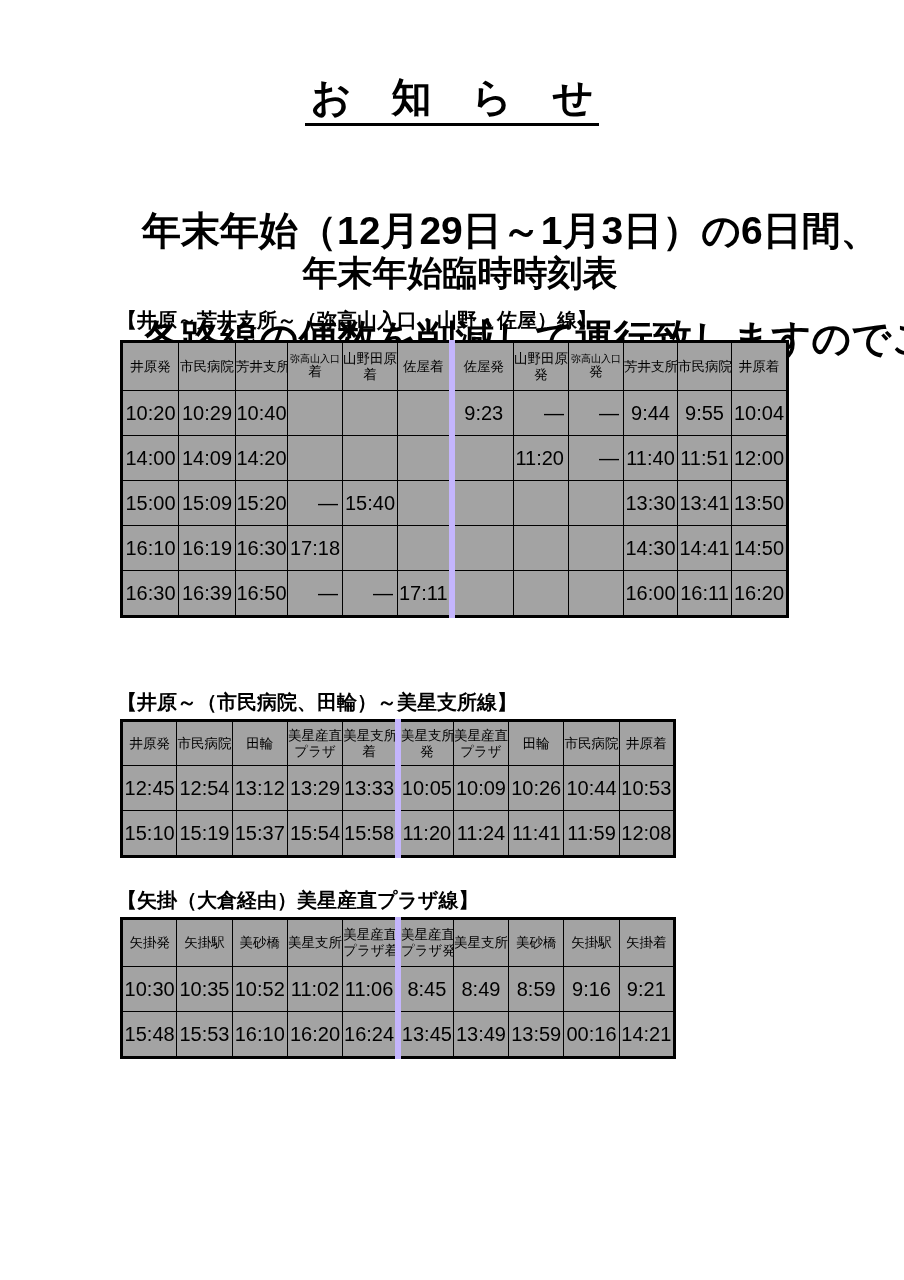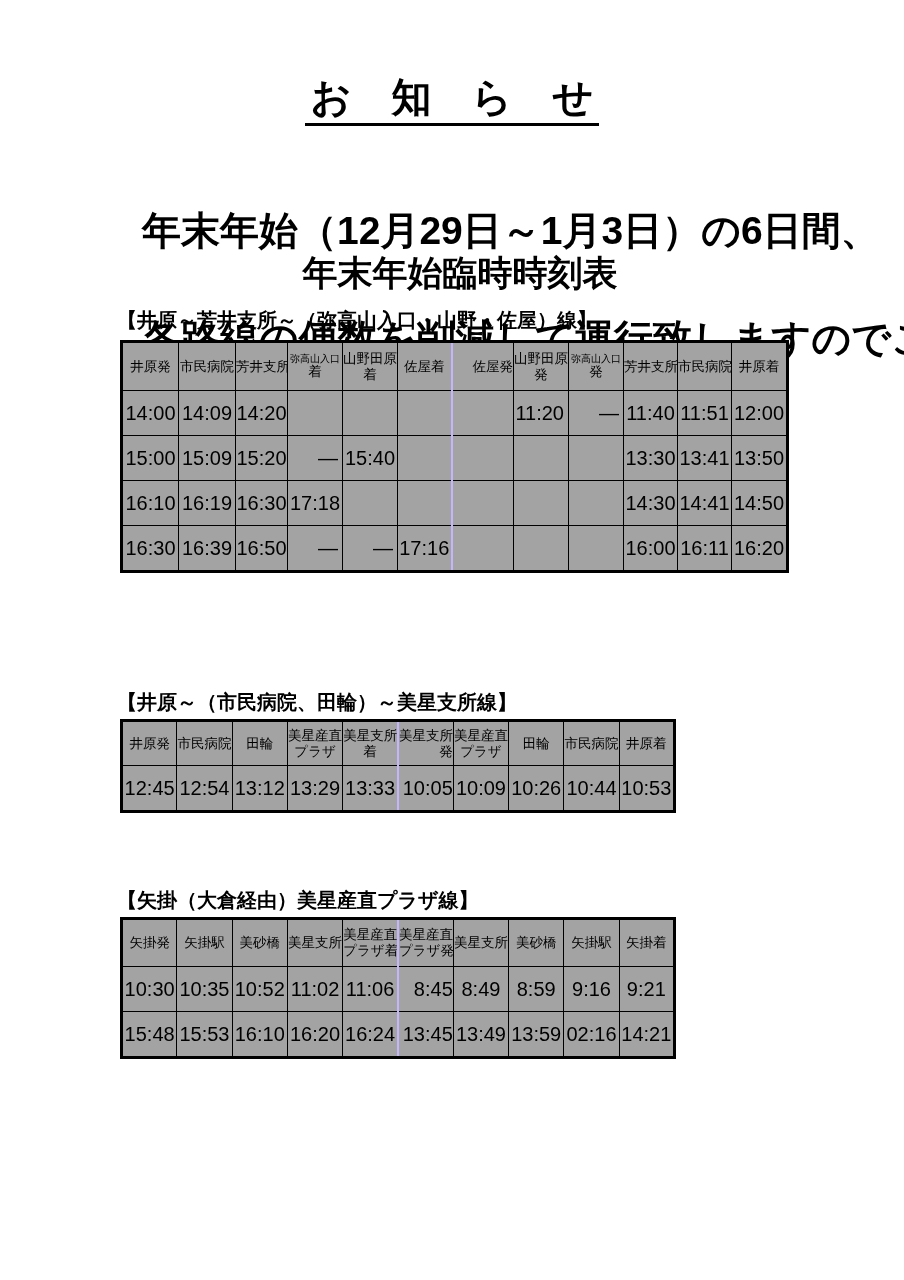--- a/index.html
+++ b/index.html
@@ -23,21 +23,21 @@
   .st2{top:689px;left:117px;}
   .st3{top:887px;left:117px;}
   
   table{border-collapse:collapse;table-layout:fixed;position:absolute;background:#a3a3a3;border:3px solid #000;}
   th,td{border:1.5px solid #000;padding:0;vertical-align:middle;text-align:center;overflow:hidden;}
   th{font-weight:normal;font-size:13.5px;line-height:1.18;}
   th div{white-space:nowrap;}
   th div.small{font-size:10px;}
   td{font-size:20px;white-space:nowrap;}
   td.r{text-align:right;padding-right:4px;}
-  .thick{border-left:2px solid #c4b5fd;text-align:right;}
+  .thick{border-left:6px solid #c4b5fd;}
   #t0{top:340px;left:120px;width:669px;}
   #t0 th{height:47px;}
   #t0 td{height:44px;}
   #t0 col:nth-child(1),#t0 col:nth-child(2){width:57px;}
   #t0 col:nth-child(3){width:52px;}
   #t0 col:nth-child(4),#t0 col:nth-child(5){width:55px;}
   #t0 col:nth-child(6){width:54px;}
   #t0 col:nth-child(7){width:62px;}
   #t0 col:nth-child(8),#t0 col:nth-child(9){width:55px;}
   #t0 col:nth-child(10),#t0 col:nth-child(11){width:54px;}
@@ -125,20 +125,34 @@
           <th>
             <div>市民病院</div>
           </th>
           <th>
             <div>井原着</div>
           </th>
         </tr>
       </thead>
       <tbody>
         <tr>
+          <td>10:20</td>
+          <td>10:29</td>
+          <td>10:40</td>
+          <td></td>
+          <td></td>
+          <td></td>
+          <td class="thick">9:23</td>
+          <td class="r">—</td>
+          <td class="r">—</td>
+          <td>9:44</td>
+          <td>9:55</td>
+          <td>10:04</td>
+        </tr>
+        <tr>
           <td>14:00</td>
           <td>14:09</td>
           <td>14:20</td>
           <td></td>
           <td></td>
           <td></td>
           <td class="thick"></td>
           <td class="r">11:20</td>
           <td class="r">—</td>
           <td>11:40</td>
@@ -172,21 +186,21 @@
           <td>14:30</td>
           <td>14:41</td>
           <td>14:50</td>
         </tr>
         <tr>
           <td>16:30</td>
           <td>16:39</td>
           <td>16:50</td>
           <td class="r">—</td>
           <td class="r">—</td>
-          <td>17:16</td>
+          <td>17:11</td>
           <td class="thick"></td>
           <td></td>
           <td></td>
           <td>16:00</td>
           <td>16:11</td>
           <td>16:20</td>
         </tr>
       </tbody>
     </table>
 
@@ -248,20 +262,32 @@
           <td>12:54</td>
           <td>13:12</td>
           <td>13:29</td>
           <td>13:33</td>
           <td class="thick">10:05</td>
           <td>10:09</td>
           <td>10:26</td>
           <td>10:44</td>
           <td>10:53</td>
         </tr>
+        <tr>
+          <td>15:10</td>
+          <td>15:19</td>
+          <td>15:37</td>
+          <td>15:54</td>
+          <td>15:58</td>
+          <td class="thick">11:20</td>
+          <td>11:24</td>
+          <td>11:41</td>
+          <td>11:59</td>
+          <td>12:08</td>
+        </tr>
       </tbody>
     </table>
 
   <div class="section-title st3">【矢掛（大倉経由）美星産直プラザ線】</div>
   <table id="t2">
       <colgroup>
         <col>
         <col>
         <col>
         <col>
@@ -323,21 +349,21 @@
         </tr>
         <tr>
           <td>15:48</td>
           <td>15:53</td>
           <td>16:10</td>
           <td>16:20</td>
           <td>16:24</td>
           <td class="thick">13:45</td>
           <td>13:49</td>
           <td>13:59</td>
-          <td>02:16</td>
+          <td>00:16</td>
           <td>14:21</td>
         </tr>
       </tbody>
     </table>
 
   <div class="closing">
     <div>【フジグラン前～苅光～楠田線】・【フジグラン前・加茂支所</div>
     <div>～山野下市～山野田原線】は運休と致します。</div>
   </div>
 

